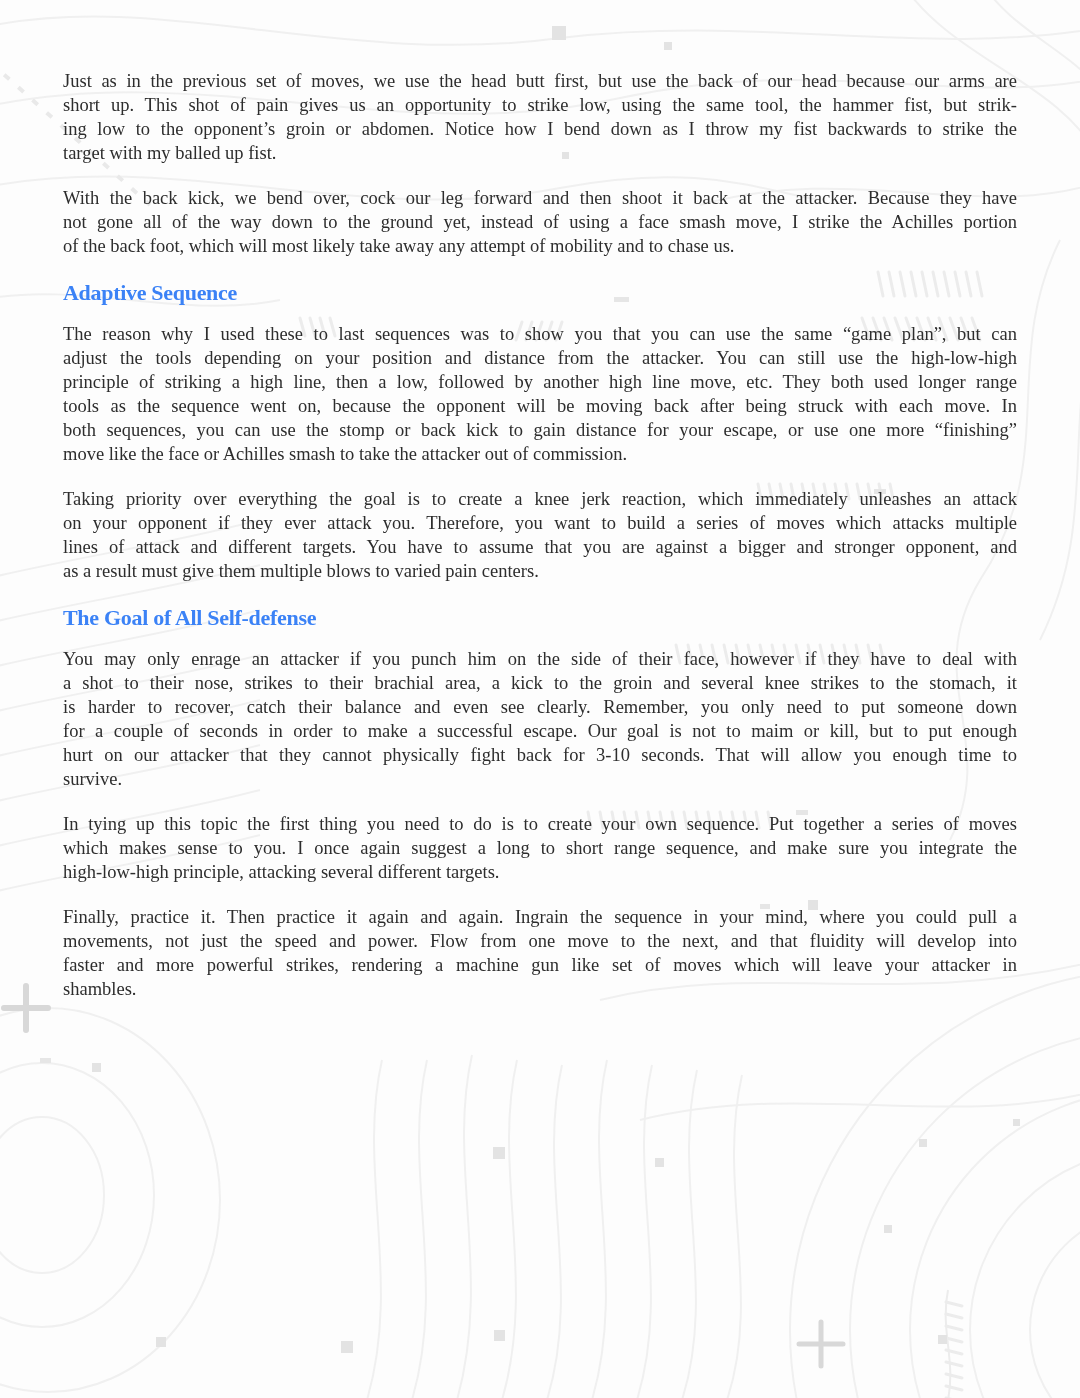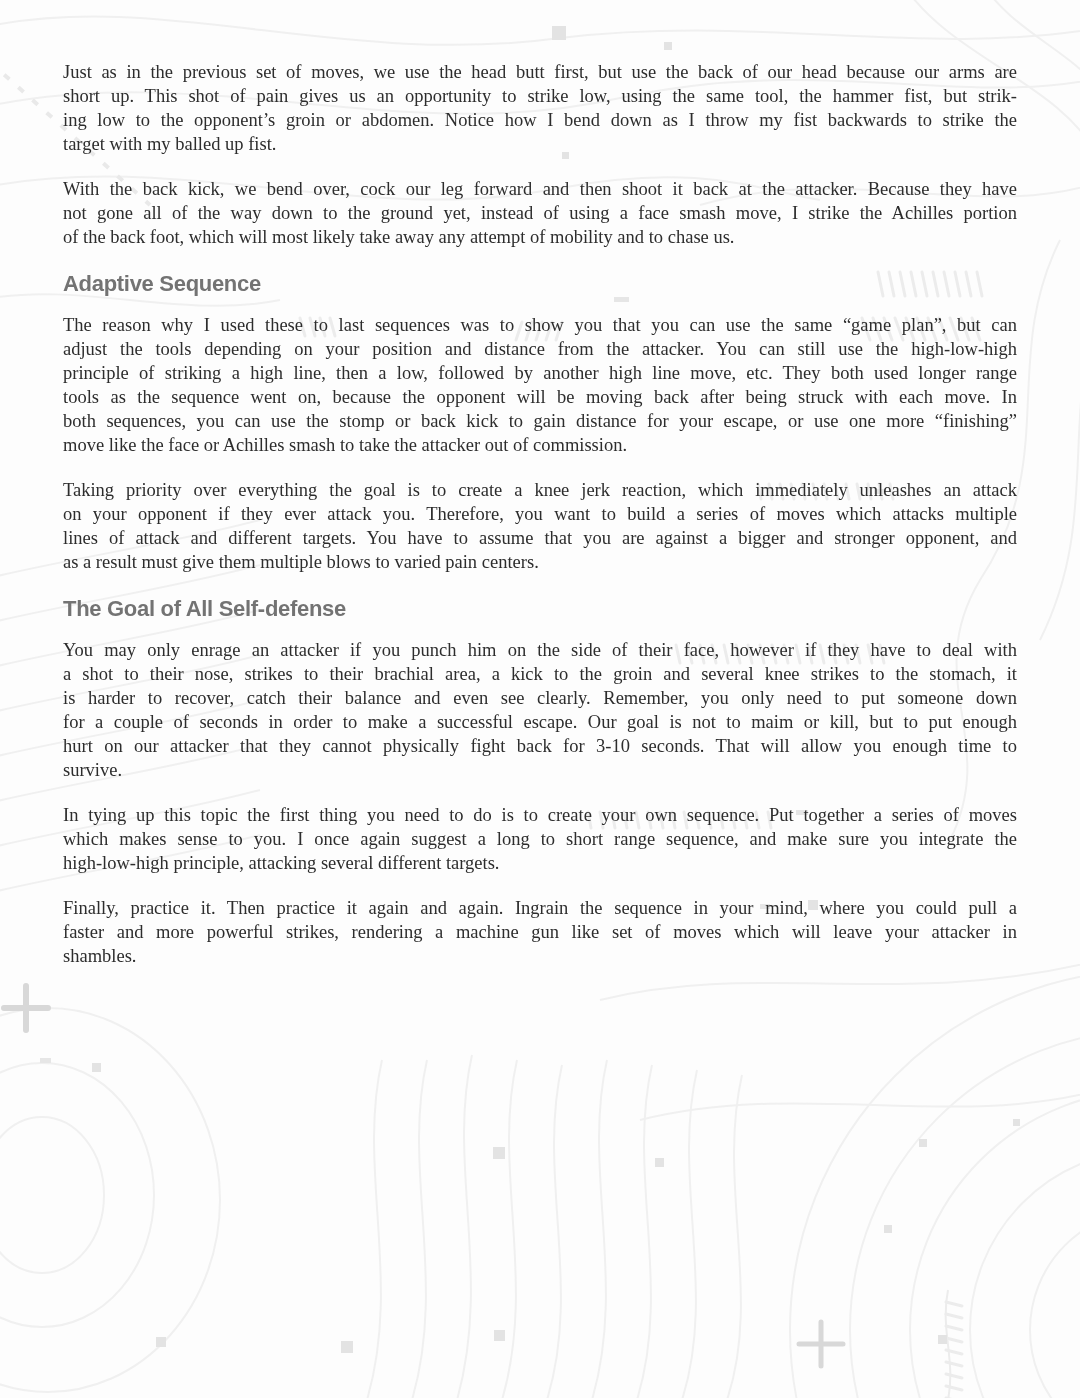--- a/index.html
+++ b/index.html
@@ -12,41 +12,41 @@
   }
   .topo{
     position:absolute;left:0;top:0;width:1080px;height:1398px;
     pointer-events:none;
   }
   .page-content{
     position:absolute;
     left:63px;top:60px;width:954px;
   }
   .paragraph{
-    margin:0 0 21px 0;
+    margin:9px 0 21px 0;
     color:#2d2d2d;
     font-size:18.5px;
     line-height:24px;
   }
   .line{
     text-align:justify;
     text-align-last:justify;
     white-space:normal;
     hyphens:none;
   }
   .line.last{
     text-align-last:left;
   }
   .heading{
-    font-family:Liberation Sans, sans-serif;
+    font-family:Liberation Serif, serif;
     font-weight:700;
     font-size:22px;
     line-height:28px;
     letter-spacing:-0.3px;
-    color:#737373;
+    color:#3b82f6;
     margin:4px 0 15px 0;
   }
 </style>
 </head>
 <body>
 
 <svg class="topo" viewBox="0 0 1080 1398" xmlns="http://www.w3.org/2000/svg" aria-hidden="true">
   <g fill="none" stroke="#f0f0f0" stroke-width="2">
     <path d="M-20,28 C160,-12 340,68 560,38 C760,14 920,58 1100,28"></path>
     <path d="M-20,108 C200,58 400,148 620,98 C820,54 960,108 1100,78"></path>
@@ -236,16 +236,17 @@
       <div class="line">hurt on our attacker that they cannot physically fight back for 3-10 seconds. That will allow you enough time to</div>
       <div class="line last">survive.</div>
     </div>
     <div class="paragraph">
       <div class="line">In tying up this topic the first thing you need to do is to create your own sequence. Put together a series of moves</div>
       <div class="line">which makes sense to you. I once again suggest a long to short range sequence, and make sure you integrate the</div>
       <div class="line last">high-low-high principle, attacking several different targets.</div>
     </div>
     <div class="paragraph">
       <div class="line">Finally, practice it. Then practice it again and again. Ingrain the sequence in your mind, where you could pull a</div>
+      <div class="line">movements, not just the speed and power. Flow from one move to the next, and that fluidity will develop into</div>
       <div class="line">faster and more powerful strikes, rendering a machine gun like set of moves which will leave your attacker in</div>
       <div class="line last">shambles.</div>
     </div>
   </div>
 
 </body></html>

